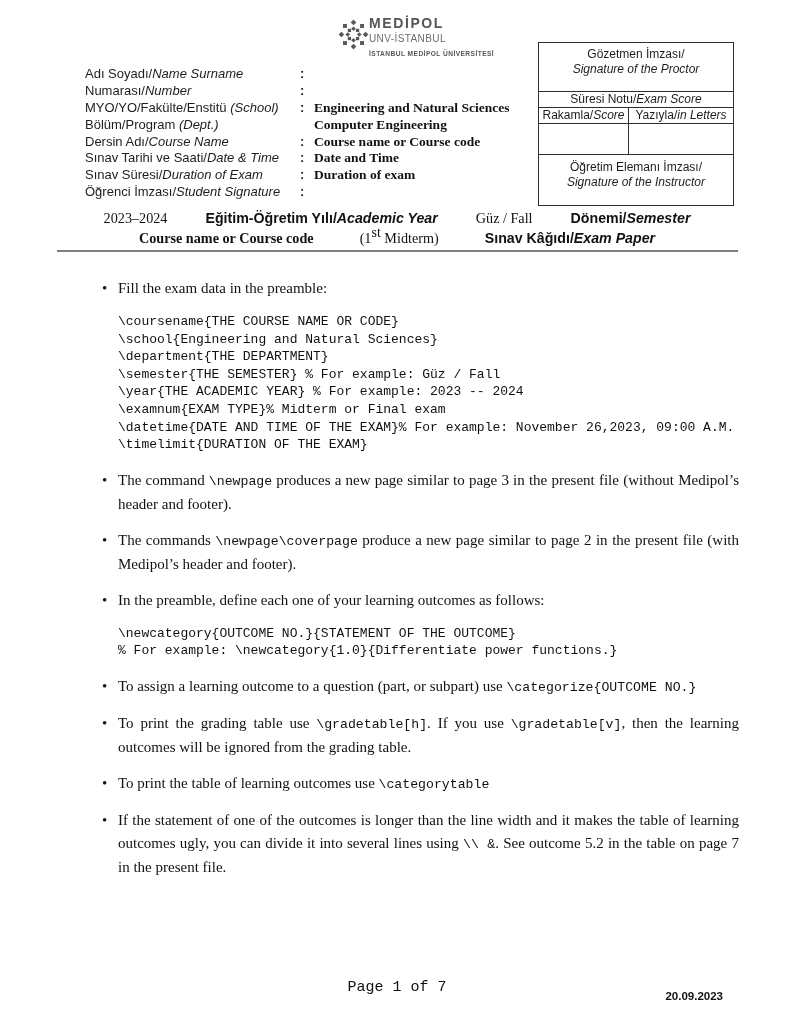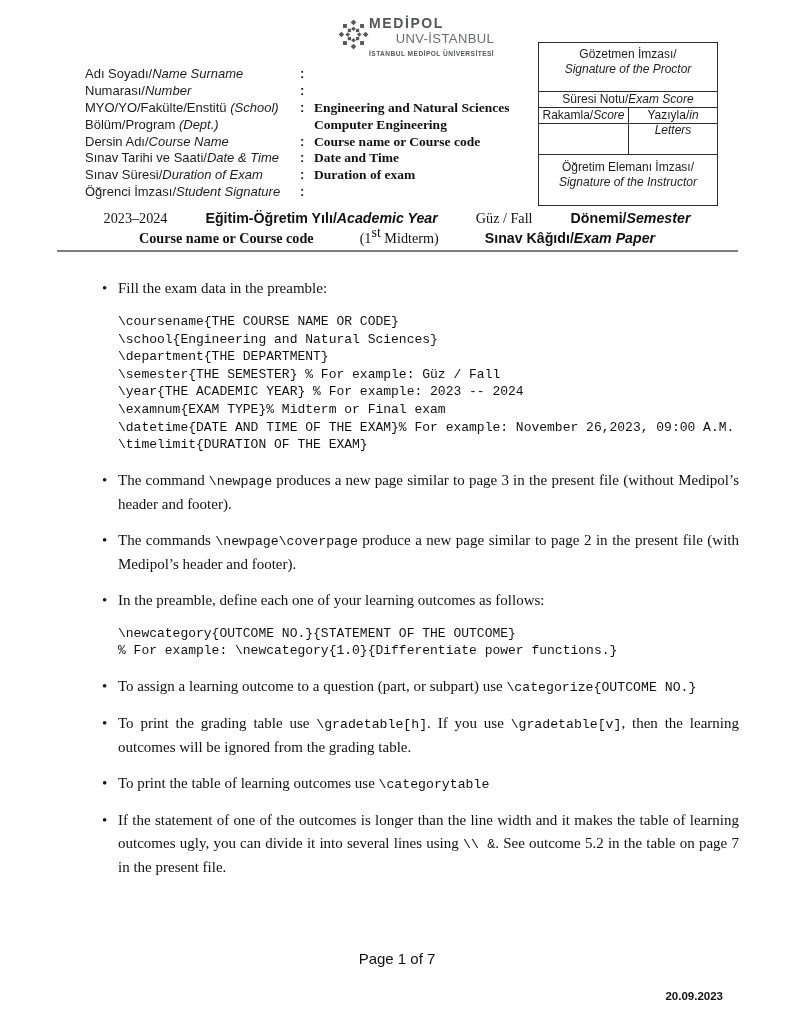--- a/index.html
+++ b/index.html
@@ -4,33 +4,33 @@
 <style>
   html,body{margin:0;padding:0;background:#ffffff;}
   .page{position:relative;width:794px;height:1028px;background:#ffffff;overflow:hidden;
         font-family:"Liberation Sans",sans-serif;color:#1a1a1a;}
 
   
   .logo{position:absolute;left:338px;top:16px;display:flex;align-items:flex-start;}
   .logo-icon{width:31px;height:31px;margin-top:3px;}
   .logo-text{display:flex;flex-direction:column;}
   .logo-l1{font-size:14px;font-weight:bold;letter-spacing:1.6px;color:#55565a;line-height:15px;}
-  .logo-l2{font-size:13px;letter-spacing:.4px;color:#6b6c6f;line-height:16px;text-align:right;}
+  .logo-l2{font-size:10px;letter-spacing:.4px;color:#6b6c6f;line-height:16px;}
   .logo-l3{font-size:6.6px;font-weight:bold;letter-spacing:.45px;color:#55565a;line-height:9px;margin-top:2px;}
 
   
   .form{position:absolute;left:85px;top:66px;width:450px;font-size:13px;}
   .f-row{display:flex;align-items:flex-end;height:16.9px;line-height:16.9px;}
   .f-label{width:215px;color:#1d1d1d;}
   .f-colon{width:14px;font-weight:bold;}
   .f-value{font-family:"Liberation Serif",serif;font-weight:bold;font-size:13.5px;color:#111;}
   .en{font-style:italic;}
 
   
-  .sigbox{position:absolute;left:538px;top:42px;width:180px;height:164px;border:1.2px solid #2e2e2e;
+  .sigbox{position:absolute;left:538px;top:42px;width:196px;height:164px;border:1.2px solid #2e2e2e;
           display:flex;flex-direction:column;font-size:12px;text-align:center;color:#1d1d1d;box-sizing:border-box;}
   .sb-proctor{height:49px;border-bottom:1px solid #2e2e2e;padding-top:4px;line-height:14.5px;box-sizing:border-box;}
   .sb-scoretitle{height:16px;line-height:15px;border-bottom:1px solid #2e2e2e;box-sizing:border-box;}
   .sb-hdr{display:flex;height:16px;line-height:15px;border-bottom:1px solid #2e2e2e;box-sizing:border-box;}
   .sb-empty{display:flex;height:31px;border-bottom:1px solid #2e2e2e;box-sizing:border-box;}
   .sb-c1{width:90px;border-right:1px solid #2e2e2e;box-sizing:border-box;}
   .sb-c2{flex:1;}
   .sb-instructor{flex:1;padding-top:5px;line-height:14.5px;}
 
   
@@ -49,22 +49,22 @@
   
   .content{position:absolute;left:118px;top:277px;width:621px;
            font-family:"Liberation Serif",serif;font-size:15px;line-height:23px;color:#111;}
   .bullet-item{position:relative;margin-bottom:13px;text-align:justify;}
   .bullet-item::before{content:"\2022";position:absolute;left:-16px;top:0;font-size:15px;}
   .seg-mono,.code-block{font-family:"Liberation Mono","DejaVu Sans Mono",monospace;}
   .seg-mono{font-size:13.2px;}
   .code-block{margin:9px 0 15px 0;font-size:13px;line-height:17.6px;white-space:pre;text-align:left;}
 
   
-  .footer-center{position:absolute;left:0;top:950px;width:794px;text-align:center;
-                 font-family:Liberation Sans, sans-serif;font-size:15px;color:#111;}
+  .footer-center{position:absolute;left:0;top:979px;width:794px;text-align:center;
+                 font-family:Liberation Mono, monospace;font-size:15px;color:#111;}
   .footer-left{position:absolute;left:84px;top:990px;font-size:11.5px;font-weight:bold;color:#111;margin-top:45px;}
   .footer-right{position:absolute;right:71px;top:990px;font-size:11.5px;font-weight:bold;color:#111;}
 </style>
 </head>
 <body>
 
 <div class="page">
 
   <div class="logo">
     <svg class="logo-icon" viewBox="0 0 100 100">

